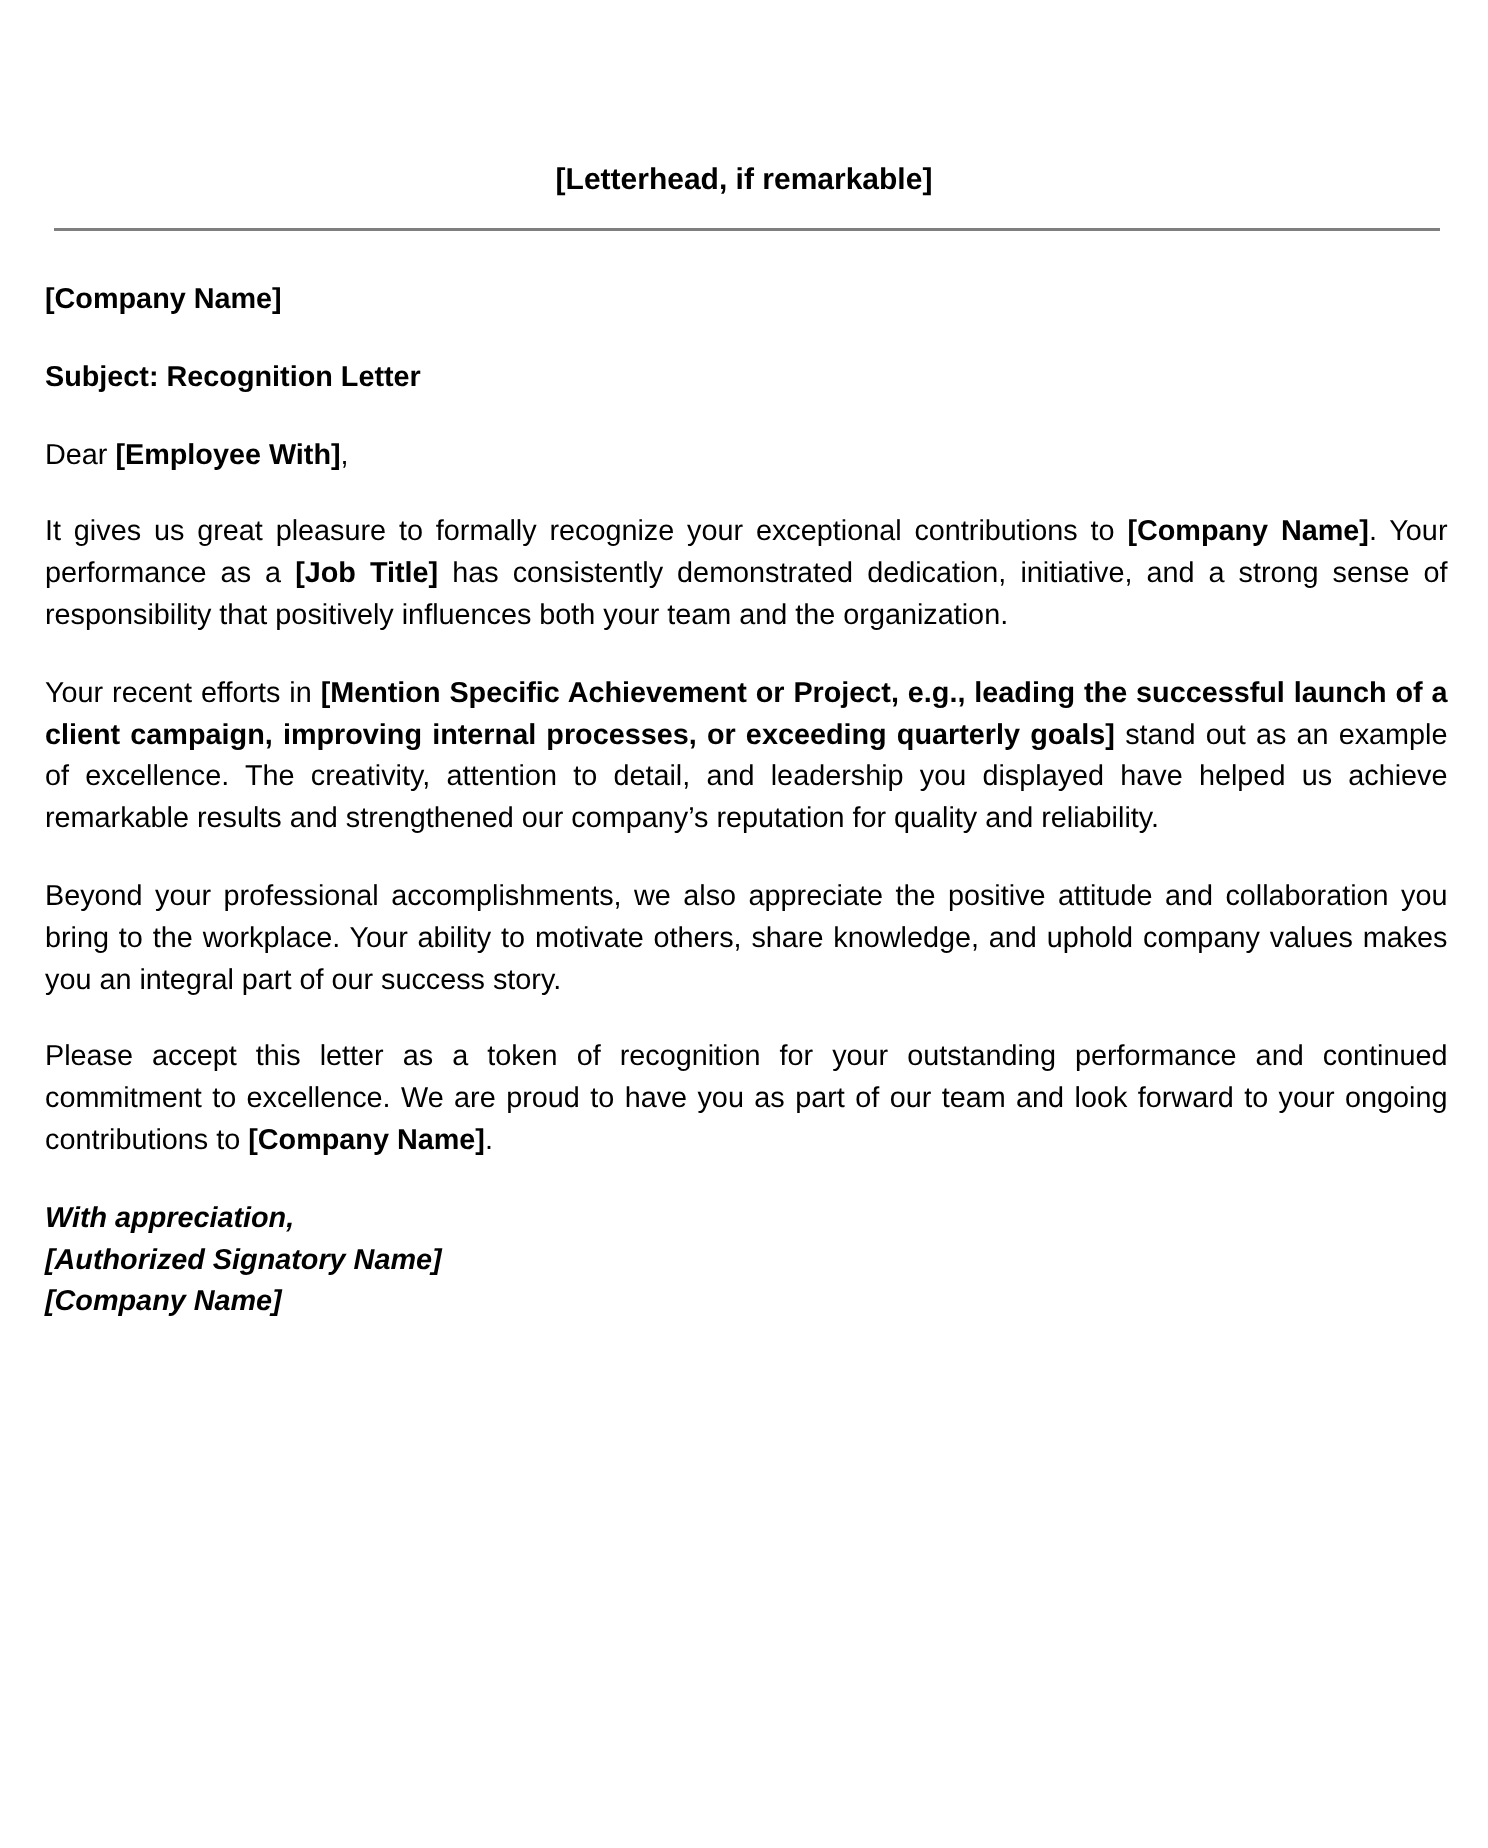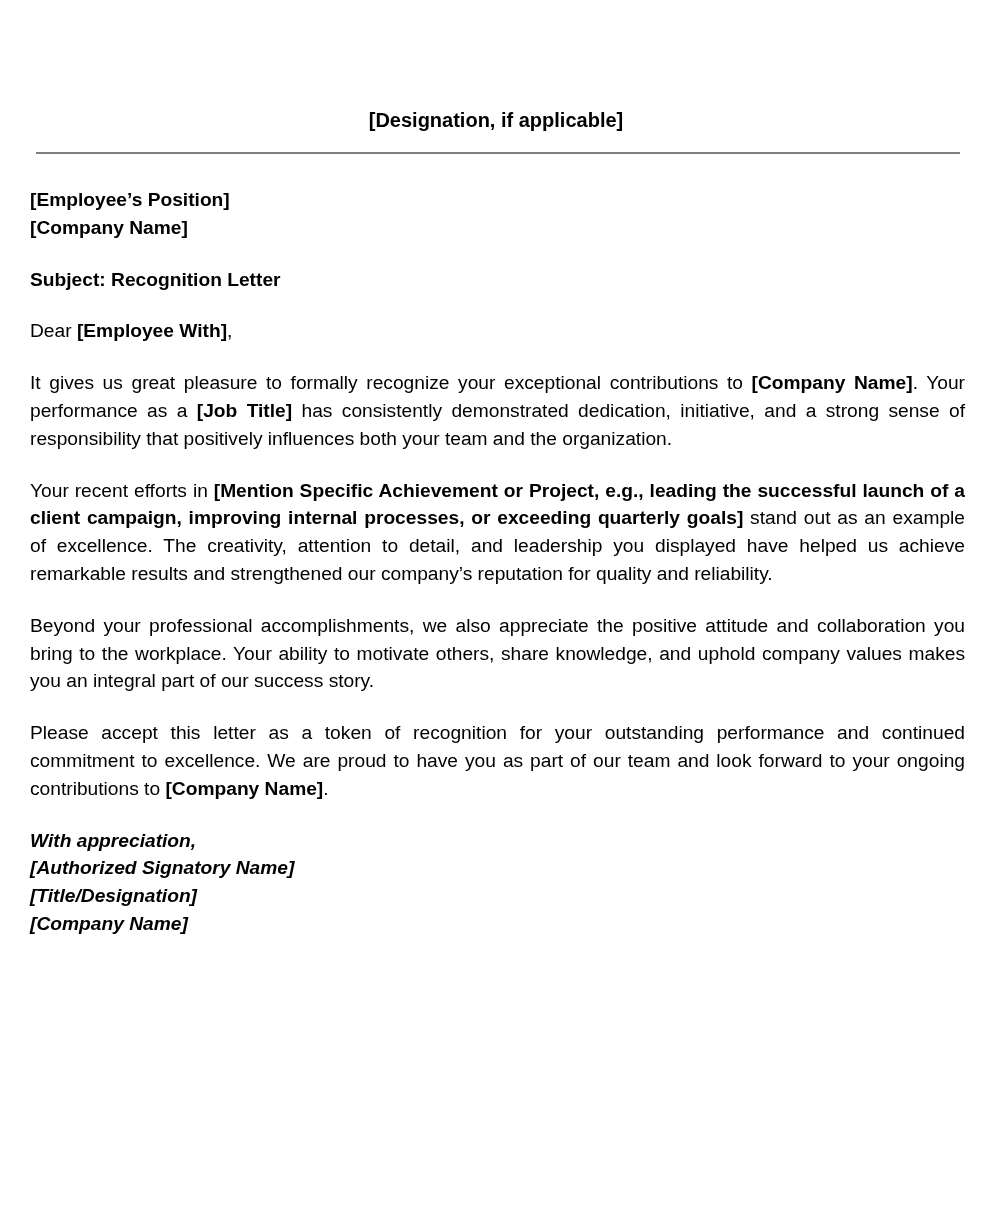--- a/index.html
+++ b/index.html
@@ -64,28 +64,27 @@
     .closing .line {
       font-weight: bold;
       font-style: italic;
     }
   </style>
 </head>
 <body>
 
 <div class="page">
 
-  <div class="letterhead">[Designation, if applicable]</div>
+  <div class="letterhead">[Letterhead, if remarkable]</div>
   <div class="rule"></div>
 
   <div class="content">
 
 
     <div class="block b">
-      <span class="line">[Employee’s Position]</span>
       <span class="line">[Company Name]</span>
     </div>
 
     <div class="block b">
       <span class="line">Subject: Recognition Letter</span>
     </div>
 
     <div class="block">
       <span>Dear </span><span class="b">[Employee With]</span><span>,</span>
     </div>
@@ -94,18 +93,17 @@
 
     <p class="justify"><span>Your recent efforts in </span><span class="b">[Mention Specific Achievement or Project, e.g., leading the successful launch of a client campaign, improving internal processes, or exceeding quarterly goals]</span><span> stand out as an example of excellence. The creativity, attention to detail, and leadership you displayed have helped us achieve remarkable results and strengthened our company’s reputation for quality and reliability.</span></p>
 
     <p class="justify"><span>Beyond your professional accomplishments, we also appreciate the positive attitude and collaboration you bring to the workplace. Your ability to motivate others, share knowledge, and uphold company values makes you an integral part of our success story.</span></p>
 
     <p class="justify"><span>Please accept this letter as a token of recognition for your outstanding performance and continued commitment to excellence. We are proud to have you as part of our team and look forward to your ongoing contributions to </span><span class="b">[Company Name]</span><span>.</span></p>
 
     <div class="block closing">
       <span class="line">With appreciation,</span>
       <span class="line">[Authorized Signatory Name]</span>
-      <span class="line">[Title/Designation]</span>
       <span class="line">[Company Name]</span>
     </div>
 
   </div>
 </div>
 
 </body></html>

